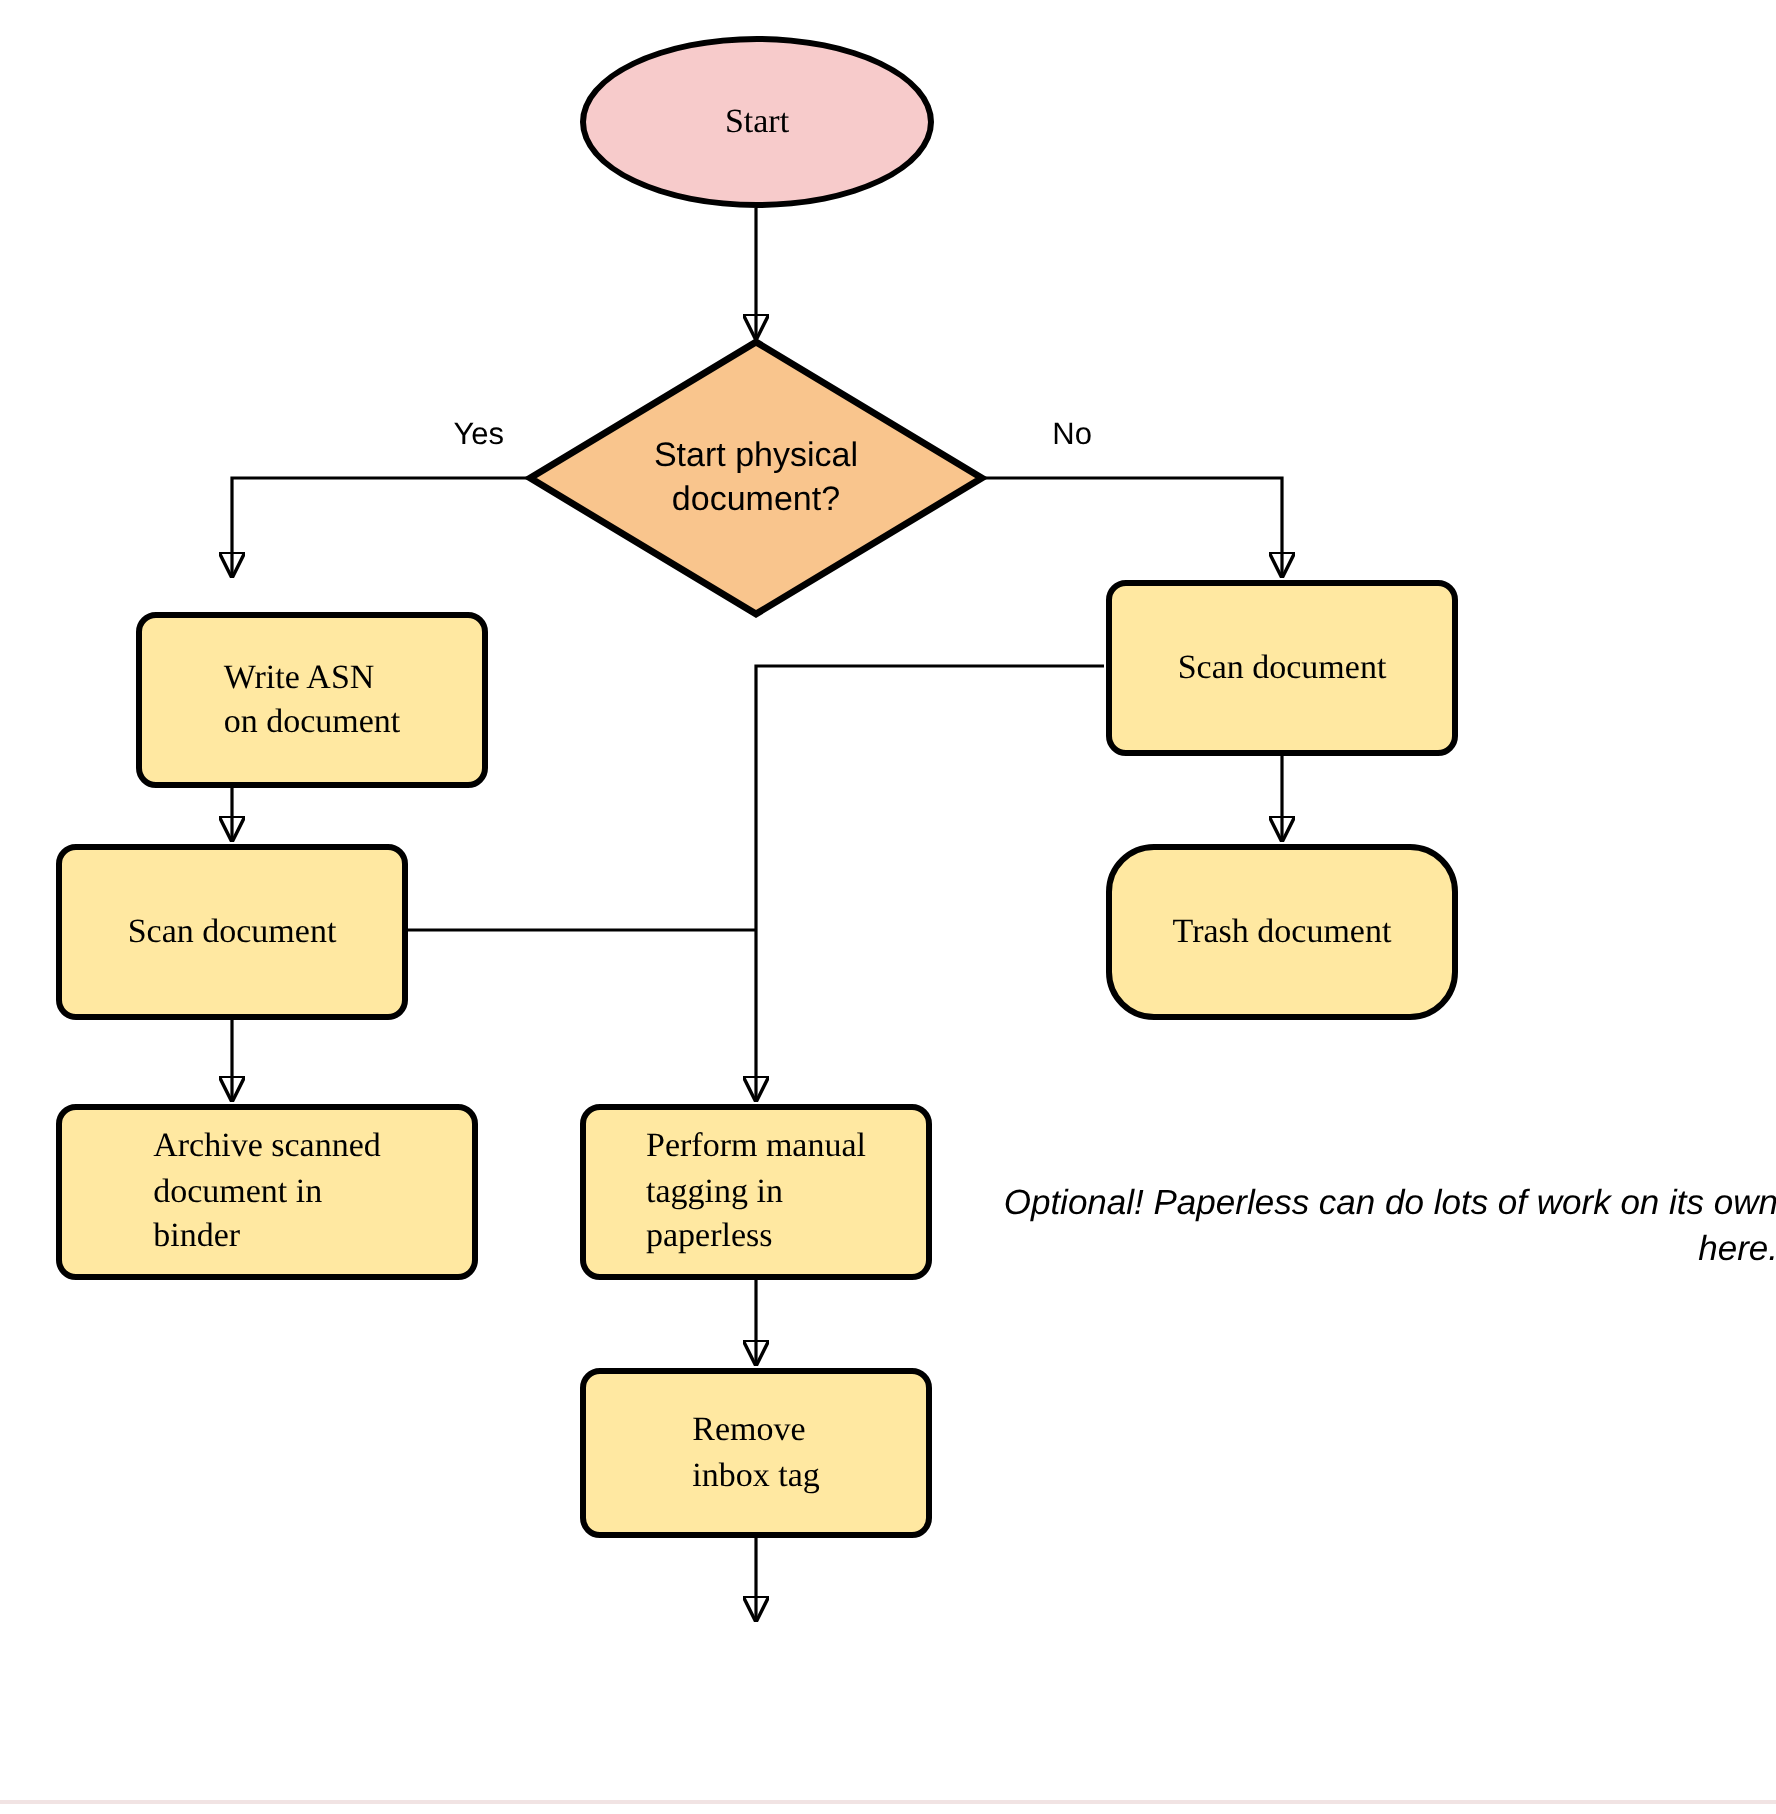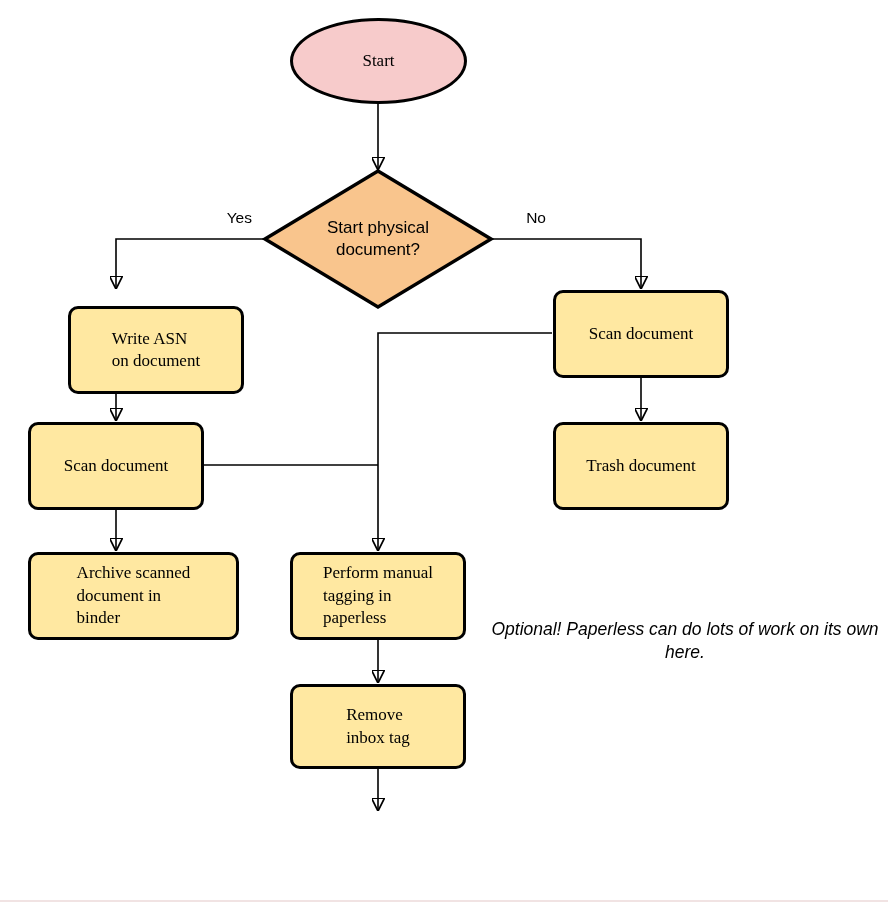--- a/index.html
+++ b/index.html
@@ -89,22 +89,21 @@
     width: 48px;
   }
   .note {
     position: absolute;
     left: 481px;
     top: 590px;
     width: 408px;
     font-size: 17.5px;
     font-style: italic;
     line-height: 1.32;
-    text-align: center;
-    margin-top: 28px;
+    text-align: right;
   }
   .bottom-line {
     position: absolute;
     left: 0;
     top: 900px;
     width: 888px;
     height: 2px;
     background: var(--bottom-line, #f1e3e3);
   }
 </style>
@@ -149,21 +148,21 @@
 on document</div>
 
   <div class="node process" style="left:28px; top:422px; width:176px; height:88px;">Scan document</div>
 
   <div class="node process" style="left:28px; top:552px; width:211px; height:88px;">Archive scanned
 document in
 binder</div>
 
   <div class="node process" style="left:553px; top:290px; width:176px; height:88px;">Scan document</div>
 
-  <div class="node process" style="left:553px; top:422px; width:176px; height:88px;">Trash document</div>
+  <div class="node process" style="left:553px; top:422px; width:176px; height:88px;border-radius:24px;">Trash document</div>
 
   <div class="node process" style="left:290px; top:684px; width:176px; height:85px;">Remove
 inbox tag</div>
 
   <div class="node process" style="left:290px; top:552px; width:176px; height:88px;">Perform manual
 tagging in
 paperless</div>
 
 
   <div class="note">Optional! Paperless can do lots of work on its own here.</div>

